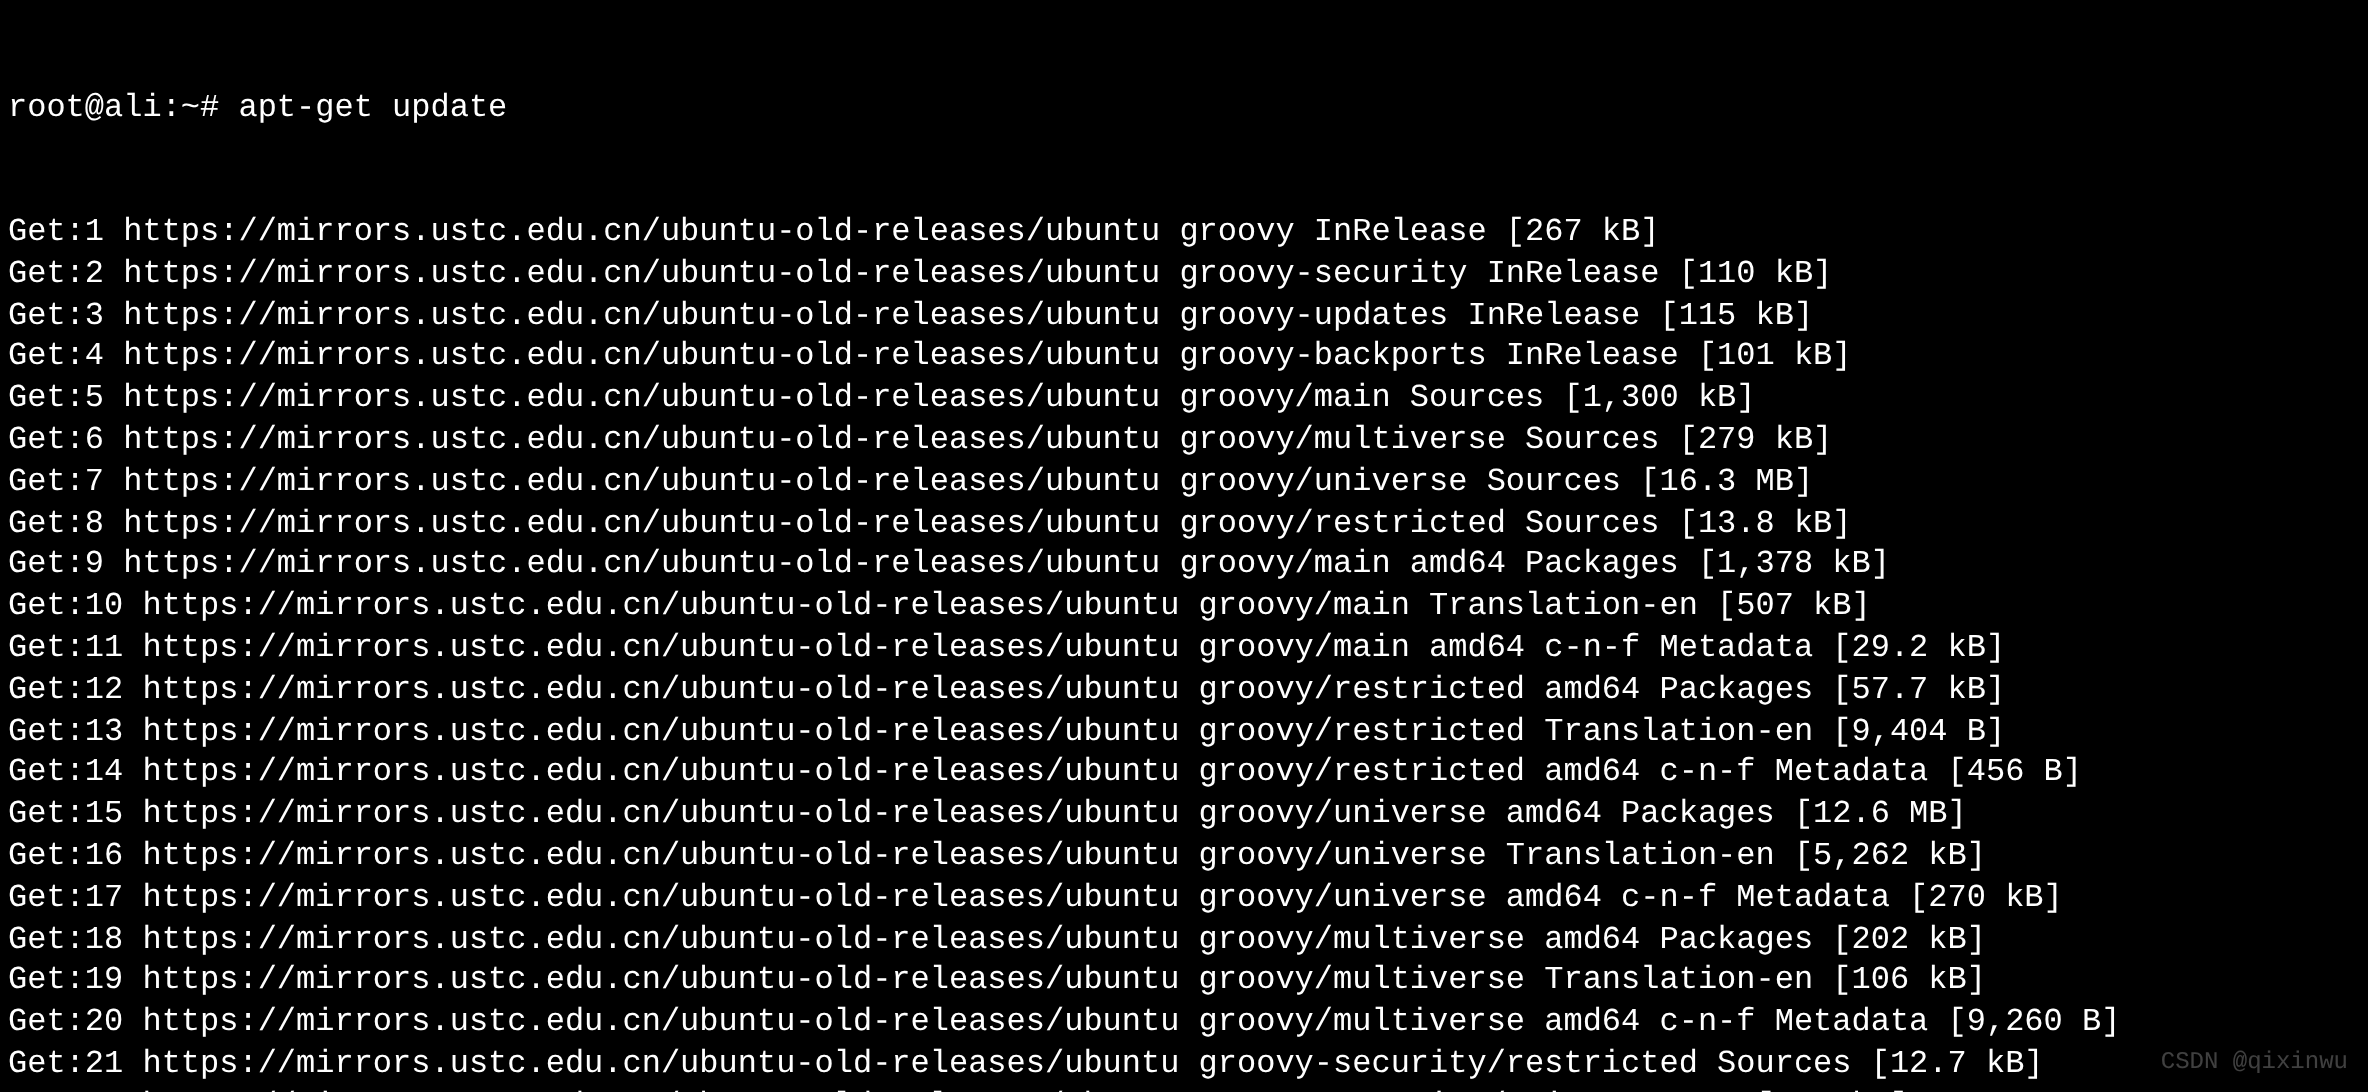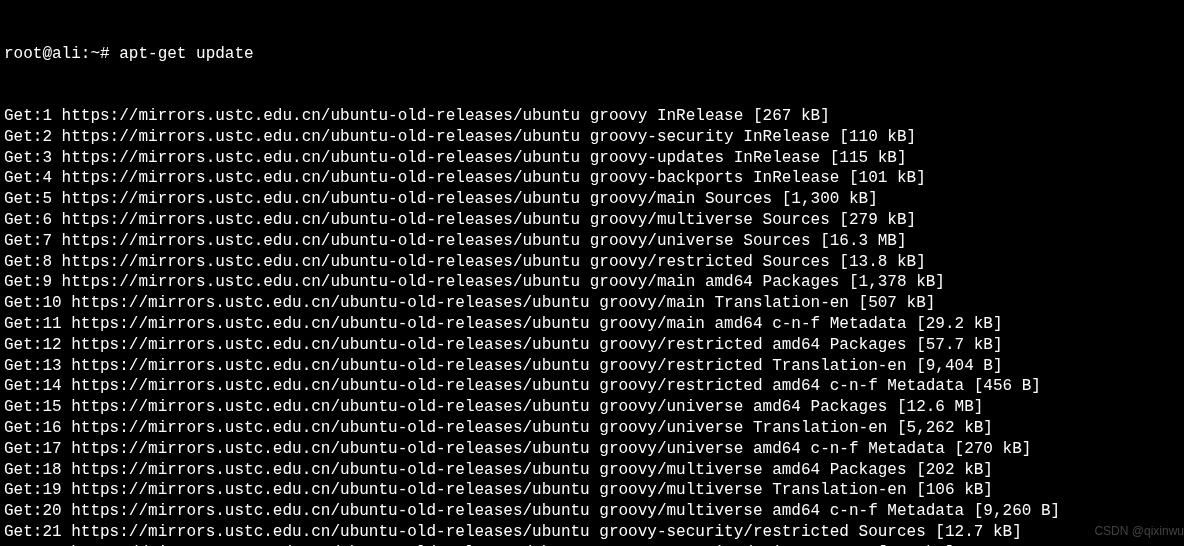--- a/index.html
+++ b/index.html
@@ -16,25 +16,25 @@
   }
   .terminal {
     padding: 2px 4px;
     white-space: pre;
   }
   .line {
     display: block;
   }
   .watermark {
     position: absolute;
-    right: 0;
+    right: 10px;
     bottom: 6px;
     color: rgba(255,255,255,0.25);
     font-size: 12px;
-    font-family: Liberation Sans, sans-serif;
+    font-family: Liberation Mono, monospace;
     pointer-events: none;
   }
 </style>
 </head>
 <body>
 
 <div class="terminal">
   <span class="line"><span>root@ali:~# </span><span>apt-get update</span></span>
   <div id="lines"><span class="line">Get:1 https://mirrors.ustc.edu.cn/ubuntu-old-releases/ubuntu groovy InRelease [267 kB]</span><span class="line">Get:2 https://mirrors.ustc.edu.cn/ubuntu-old-releases/ubuntu groovy-security InRelease [110 kB]</span><span class="line">Get:3 https://mirrors.ustc.edu.cn/ubuntu-old-releases/ubuntu groovy-updates InRelease [115 kB]</span><span class="line">Get:4 https://mirrors.ustc.edu.cn/ubuntu-old-releases/ubuntu groovy-backports InRelease [101 kB]</span><span class="line">Get:5 https://mirrors.ustc.edu.cn/ubuntu-old-releases/ubuntu groovy/main Sources [1,300 kB]</span><span class="line">Get:6 https://mirrors.ustc.edu.cn/ubuntu-old-releases/ubuntu groovy/multiverse Sources [279 kB]</span><span class="line">Get:7 https://mirrors.ustc.edu.cn/ubuntu-old-releases/ubuntu groovy/universe Sources [16.3 MB]</span><span class="line">Get:8 https://mirrors.ustc.edu.cn/ubuntu-old-releases/ubuntu groovy/restricted Sources [13.8 kB]</span><span class="line">Get:9 https://mirrors.ustc.edu.cn/ubuntu-old-releases/ubuntu groovy/main amd64 Packages [1,378 kB]</span><span class="line">Get:10 https://mirrors.ustc.edu.cn/ubuntu-old-releases/ubuntu groovy/main Translation-en [507 kB]</span><span class="line">Get:11 https://mirrors.ustc.edu.cn/ubuntu-old-releases/ubuntu groovy/main amd64 c-n-f Metadata [29.2 kB]</span><span class="line">Get:12 https://mirrors.ustc.edu.cn/ubuntu-old-releases/ubuntu groovy/restricted amd64 Packages [57.7 kB]</span><span class="line">Get:13 https://mirrors.ustc.edu.cn/ubuntu-old-releases/ubuntu groovy/restricted Translation-en [9,404 B]</span><span class="line">Get:14 https://mirrors.ustc.edu.cn/ubuntu-old-releases/ubuntu groovy/restricted amd64 c-n-f Metadata [456 B]</span><span class="line">Get:15 https://mirrors.ustc.edu.cn/ubuntu-old-releases/ubuntu groovy/universe amd64 Packages [12.6 MB]</span><span class="line">Get:16 https://mirrors.ustc.edu.cn/ubuntu-old-releases/ubuntu groovy/universe Translation-en [5,262 kB]</span><span class="line">Get:17 https://mirrors.ustc.edu.cn/ubuntu-old-releases/ubuntu groovy/universe amd64 c-n-f Metadata [270 kB]</span><span class="line">Get:18 https://mirrors.ustc.edu.cn/ubuntu-old-releases/ubuntu groovy/multiverse amd64 Packages [202 kB]</span><span class="line">Get:19 https://mirrors.ustc.edu.cn/ubuntu-old-releases/ubuntu groovy/multiverse Translation-en [106 kB]</span><span class="line">Get:20 https://mirrors.ustc.edu.cn/ubuntu-old-releases/ubuntu groovy/multiverse amd64 c-n-f Metadata [9,260 B]</span><span class="line">Get:21 https://mirrors.ustc.edu.cn/ubuntu-old-releases/ubuntu groovy-security/restricted Sources [12.7 kB]</span><span class="line">Get:22 https://mirrors.ustc.edu.cn/ubuntu-old-releases/ubuntu groovy-security/main Sources [107 kB]</span></div>
 </div>

